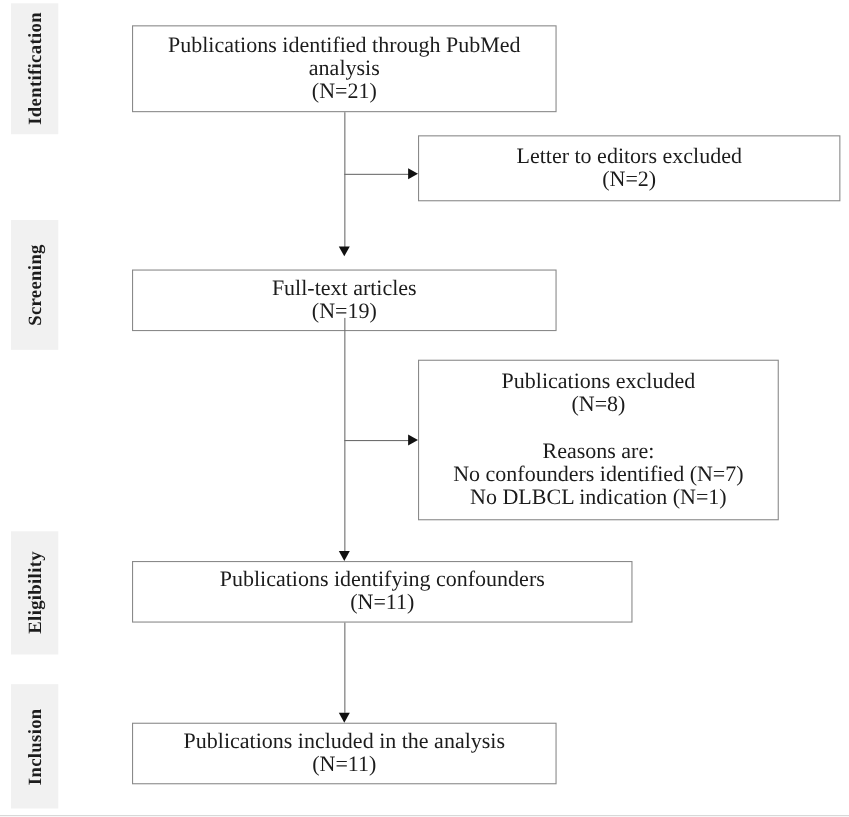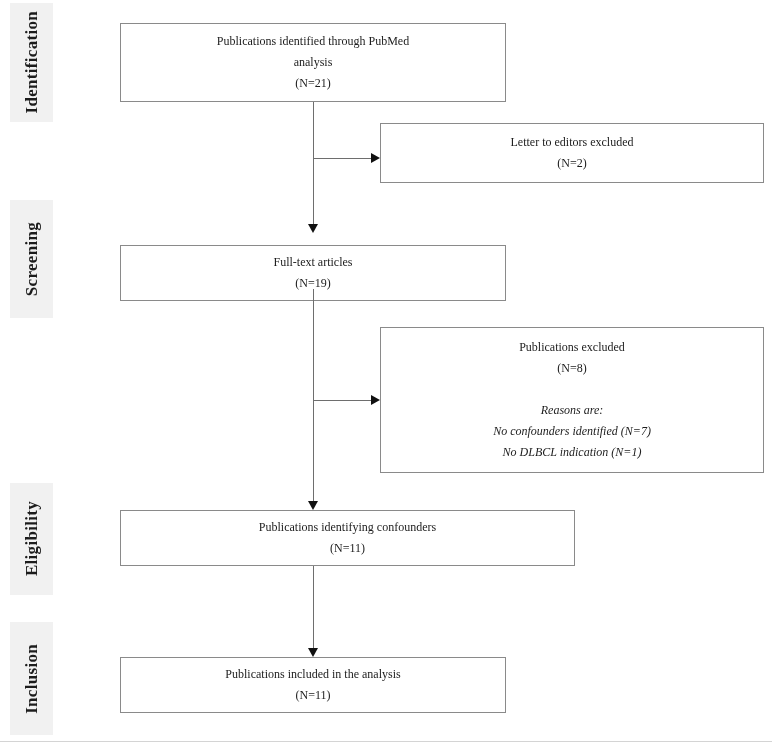--- a/index.html
+++ b/index.html
@@ -39,25 +39,25 @@
   .box {
     position: absolute;
     background: #ffffff;
     border: 1px solid #8a8a8a;
     box-sizing: border-box;
     display: flex;
     flex-direction: column;
     align-items: center;
     justify-content: center;
     text-align: center;
-    font-size: 12px;
+    font-size: 20px;
     line-height: 21px;
   }
   .box .line { min-height: 21px; }
-  .reasons-group { margin-top: 21px; font-style: italic; }
+  .reasons-group { margin-top: 21px; }
   
   .vline {
     position: absolute;
     width: 1px;
     background: #6e6e6e;
   }
   .hline {
     position: absolute;
     height: 1px;
     background: #6e6e6e;
@@ -121,21 +121,21 @@
   <div class="box" style="left:120px; top:657px; width:386px; height:56px;">
     <div class="line">Publications included in the analysis</div>
     <div class="line">(N=11)</div>
   </div>
 
   <div class="box" style="left:380px; top:123px; width:384px; height:60px;">
     <div class="line">Letter to editors excluded</div>
     <div class="line">(N=2)</div>
   </div>
 
-  <div class="box" style="left:380px; top:327px; width:384px; height:146px;">
+  <div class="box" style="left:380px; top:327px; width:328px; height:146px;">
     <div class="header-group">
       <div class="line">Publications excluded</div>
       <div class="line">(N=8)</div>
     </div>
     <div class="reasons-group">
       <div class="line">Reasons are:</div>
       <div class="line">No confounders identified (N=7)</div>
       <div class="line">No DLBCL indication (N=1)</div>
     </div>
   </div>

